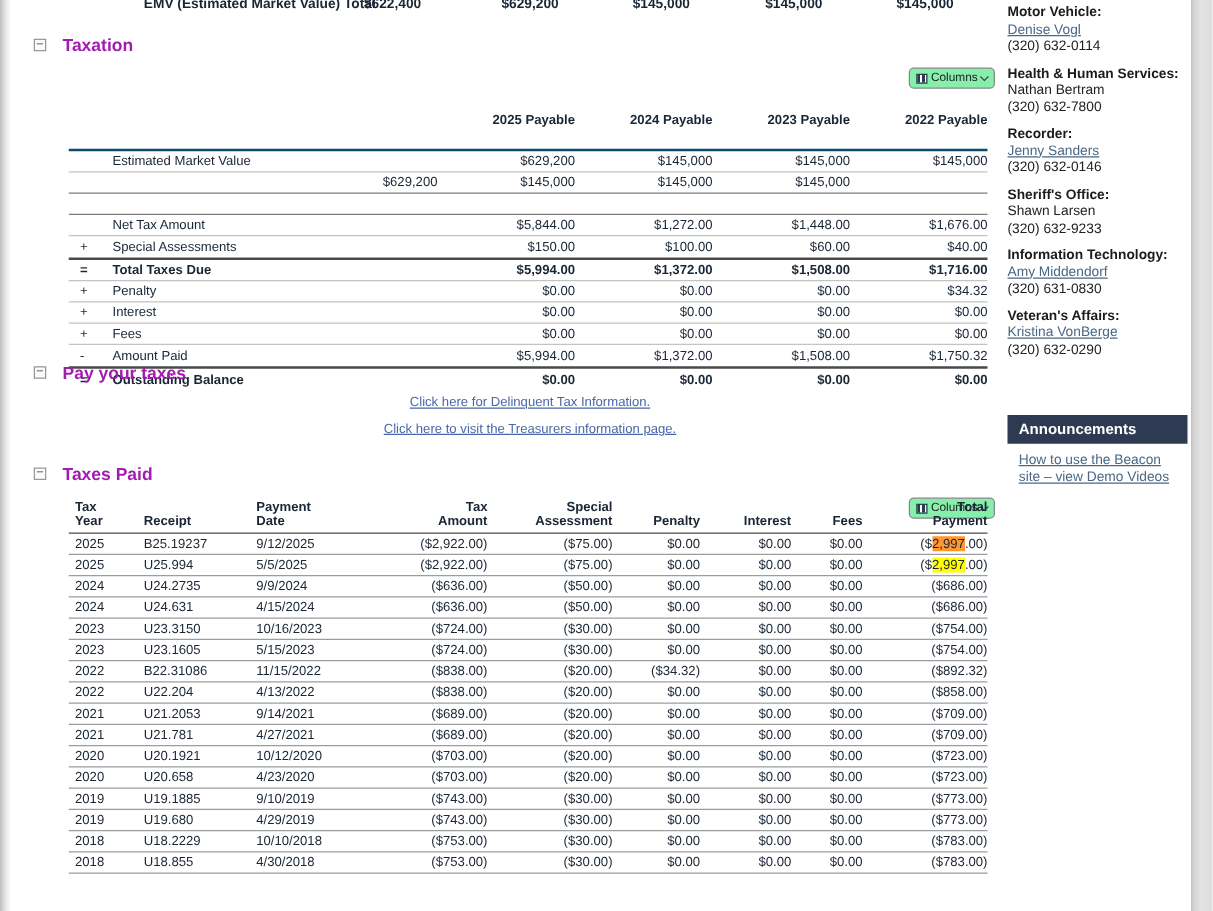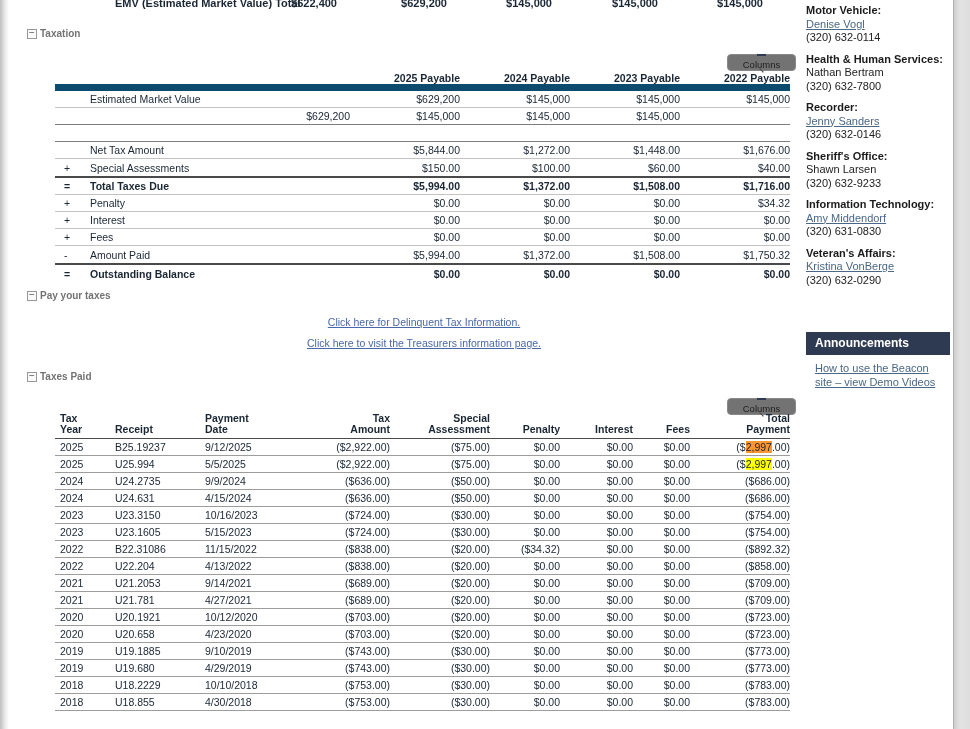--- a/index.html
+++ b/index.html
@@ -12,57 +12,57 @@
     background:linear-gradient(to right,#bfbfbf,#e9e9e9 55%,#ffffff); }
   .scrollbar { position:absolute; right:0; top:0; width:17px; height:729px;
     background:linear-gradient(to right,#cfcfcf,#e3e3e3 40%,#dedede); border-left:1px solid #b0b0b0; }
 
   
   .emv-row { position:absolute; left:0; top:-3px; width:800px; height:14px; font-size:11px; font-weight:bold; }
   .emv-row .lbl { position:absolute; left:115px; top:0; }
   .emv-row .val { position:absolute; top:0; width:100px; text-align:right; }
 
   
-  .section-header { position:absolute; left:27px; display:flex; align-items:center; gap:3px;
-    font-size:10px; font-weight:bold; color:#737373; }
+  .section-header { position:absolute; left:27px; display:flex; align-items:center; gap:13px;
+    font-size:14px; font-weight:bold; color:#a21caf; }
   .collapse-icon { width:10px; height:10px; border:1px solid #999; background:#fafafa;
     display:inline-flex; align-items:center; justify-content:center; font-size:10px; line-height:8px;
     color:#555; font-weight:normal; }
   .collapse-icon::after { content:"−"; margin-top:-1px; }
 
   
   .columns-btn { position:absolute; left:727px; width:69px; height:17px; border:1px solid #888;
-    border-radius:4px; background:#737373; display:flex; align-items:center; justify-content:center;
-    gap:3px; font-size:9.5px; color:#222; cursor:default;flex-direction:column; }
+    border-radius:4px; background:#86efac; display:flex; align-items:center; justify-content:center;
+    gap:3px; font-size:9.5px; color:#222; cursor:default; }
   .columns-glyph { width:9px; height:8px; border:1px solid #2e3a52;
     background:repeating-linear-gradient(to right,#2e3a52 0 2px,#ffffff 2px 4px); }
   .chevron { width:5px; height:5px; border-right:1.5px solid #444; border-bottom:1.5px solid #444;
     transform:rotate(45deg); margin-top:-3px; }
 
   
   .tax-table { position:absolute; left:55px; top:72px; width:735px; font-size:10.5px; }
   .tax-head { display:grid; grid-template-columns:35px 260px 110px 110px 110px 110px;
-    font-weight:bold; padding-bottom:0; border-bottom:7px solid #0c4a6e; }
+    font-weight:bold; padding-bottom:17px; border-bottom:2px solid #0c4a6e;margin-top:18px; }
   .tax-head .h { text-align:right; }
   .trow { display:grid; grid-template-columns:35px 260px 110px 110px 110px 110px;
     height:17px; align-items:center; }
   .trow.spacer { height:17px; }
   .trow.bold { font-weight:bold; }
   .sep-light { border-bottom:1px solid #c3c3c3; }
   .sep-dark  { border-bottom:1px solid #7d7d7d; }
   .rule-thick { border-top:2px solid #4a4a4a; height:19px; }
   .trow .op { padding-left:9px; }
   .trow .num { text-align:right; }
 
   
   .pay-links { position:absolute; left:8px; top:316px; width:832px; text-align:center; font-size:10.5px; }
   .pay-links a { display:block; color:#4a68a8; text-decoration:underline; margin-bottom:9px; cursor:pointer; }
 
   
-  .paid-table { position:absolute; left:55px; top:413px; width:735px; font-size:10.5px; }
+  .paid-table { position:absolute; left:55px; top:401px; width:735px; font-size:10.5px; }
   .paid-head { display:grid; grid-template-columns:60px 90px 75px 110px 100px 70px 73px 57px 100px;
     font-weight:bold; line-height:11px; align-items:end; padding-bottom:3px; border-bottom:1px solid #4a4a4a; }
   .paid-head .h { white-space:pre-line; }
   .paid-head .h.r, .prow .r { text-align:right; }
   .paid-head .h:first-child { padding-left:5px; }
   .prow { display:grid; grid-template-columns:60px 90px 75px 110px 100px 70px 73px 57px 100px;
     height:17px; align-items:center; border-bottom:1px solid #9d9d9d; }
   .prow .c:first-child { padding-left:5px; }
   .hl-active { background:#ff9632; }
   .hl-match  { background:#ffff00; }

